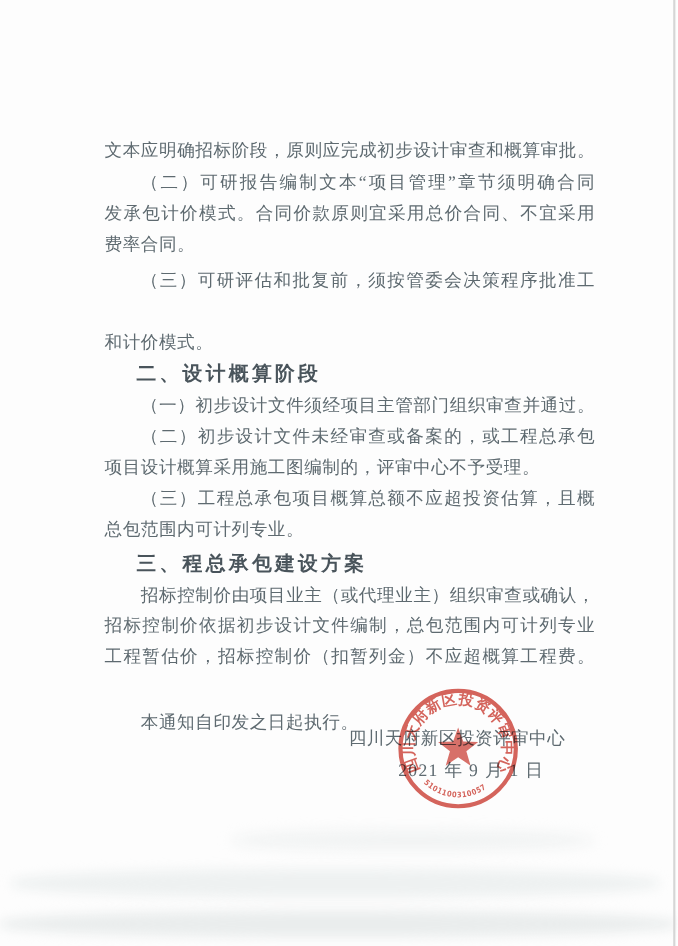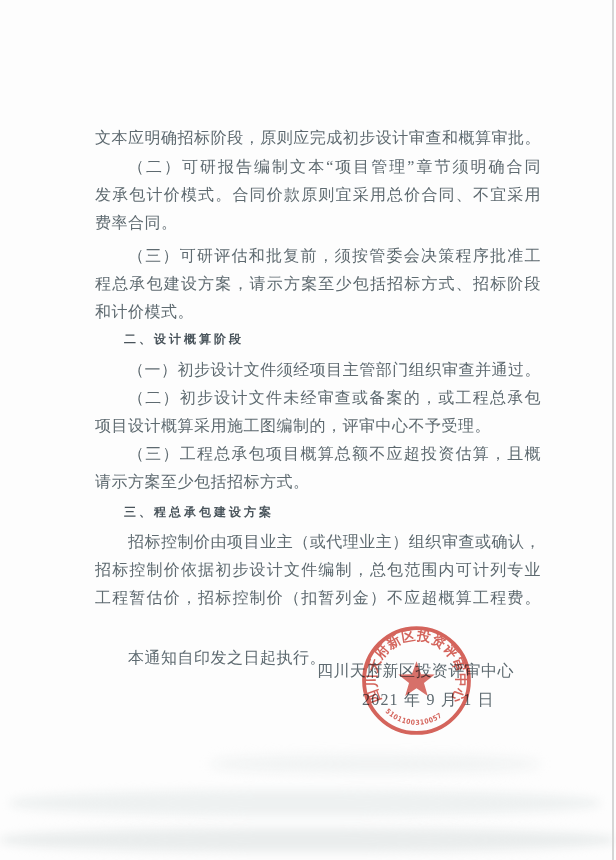--- a/index.html
+++ b/index.html
@@ -7,21 +7,21 @@
     position:relative;width:616px;height:860px;background:#fdfdfd;overflow:hidden;
     font-family:"Liberation Serif","DejaVu Serif",serif;
   }
   .ln{
     position:absolute;left:95px;width:446px;
     font-size:16px;line-height:20px;letter-spacing:.5px;
     color:#5e6a70;white-space:nowrap;margin-top:44px;
   }
   .j{white-space:normal;text-align:justify;text-align-last:justify;}
   .ind{text-indent:33px;}
-  .hd{font-weight:bold;color:#49545b;font-size:12px;letter-spacing:3px;text-indent:29px;}
+  .hd{font-weight:bold;color:#49545b;font-size:18px;letter-spacing:3px;text-indent:29px;}
   .sig-org{position:absolute;left:317px;top:661px;font-size:16px;letter-spacing:.4px;color:#5e6a70;white-space:nowrap;}
   .sig-date{position:absolute;left:362px;top:690px;font-size:16px;letter-spacing:1.2px;color:#5e6a70;white-space:nowrap;}
   .seal{
     position:absolute;left:357px;top:621px;width:119px;height:119px;
     mix-blend-mode:multiply;opacity:.85;filter:blur(.3px);
   }
   .scan-edge{position:absolute;left:612px;top:0;width:2px;height:860px;background:#d6d6d6;}
   .smudge{position:absolute;border-radius:45%;}
   .sm1{left:10px;top:790px;width:590px;height:26px;background:#eef1f1;filter:blur(5px);}
   .sm2{left:0px;top:828px;width:616px;height:24px;background:#eaeded;filter:blur(5px);}
@@ -30,28 +30,27 @@
 </head>
 <body>
 
 <div class="page">
 
   <div class="ln j" style="top:84px">文本应明确招标阶段，原则应完成初步设计审查和概算审批。</div>
   <div class="ln j" style="top:141px">发承包计价模式。合同价款原则宜采用总价合同、不宜采用</div>
   <div class="ln j ind" style="top:113px">（二）可研报告编制文本“项目管理”章节须明确合同</div>
   <div class="ln" style="top:169px">费率合同。</div>
   <div class="ln j ind" style="top:202px">（三）可研评估和批复前，须按管委会决策程序批准工</div>
-  <div class="ln j" style="top:230px">程总承包建设方案，请示方案至少包括招标方式、招标阶段</div>
   <div class="ln" style="top:258px">和计价模式。</div>
   <div class="ln hd" style="top:285px">二、设计概算阶段</div>
   <div class="ln j ind" style="top:316px">（一）初步设计文件须经项目主管部门组织审查并通过。</div>
   <div class="ln j ind" style="top:344px">（二）初步设计文件未经审查或备案的，或工程总承包</div>
   <div class="ln" style="top:372px">项目设计概算采用施工图编制的，评审中心不予受理。</div>
   <div class="ln j ind" style="top:400px">（三）工程总承包项目概算总额不应超投资估算，且概</div>
-  <div class="ln" style="top:428px">请示方案至少包括招标方式。</div>
+  <div class="ln" style="top:428px">总包范围内可计列专业。</div>
   <div class="ln hd" style="top:458px">三、程总承包建设方案</div>
   <div class="ln j ind" style="top:488px">招标控制价由项目业主（或代理业主）组织审查或确认，</div>
   <div class="ln j" style="top:516px">招标控制价依据初步设计文件编制，总包范围内可计列专业</div>
   <div class="ln j" style="top:544px">工程暂估价，招标控制价（扣暂列金）不应超概算工程费。</div>
   <div class="ln ind" style="top:604px">本通知自印发之日起执行。</div>
 
   <div class="sig-org">四川天府新区投资评审中心</div>
   <div class="sig-date">2021 年 9 月 1 日</div>
 
   <svg class="seal" viewBox="0 0 118 118">

